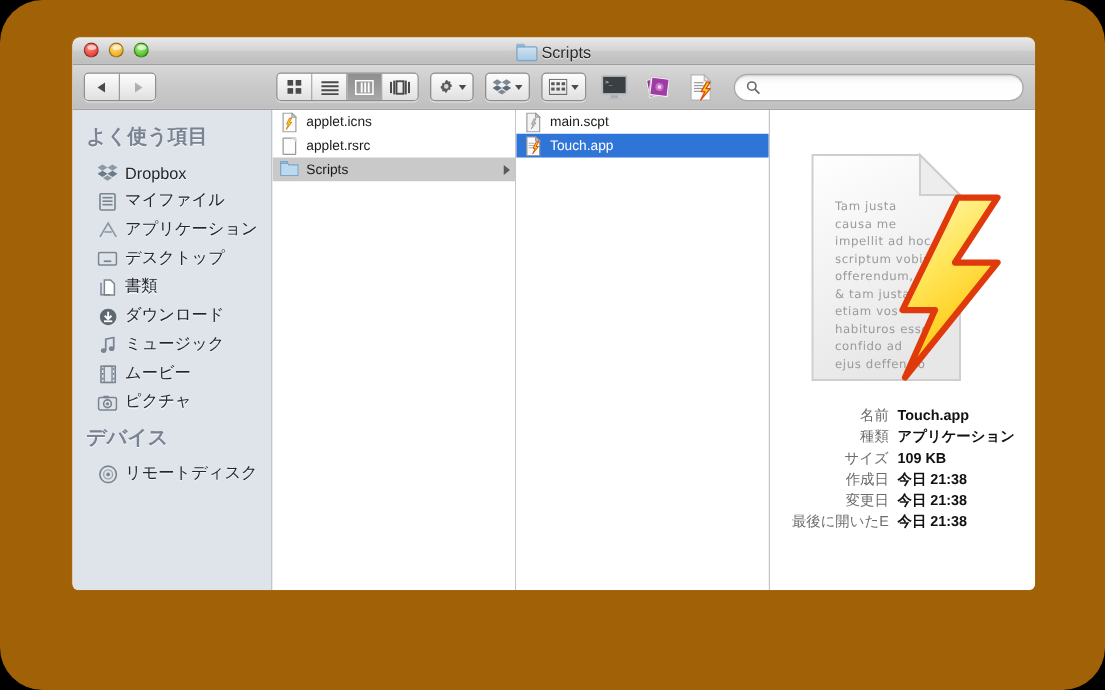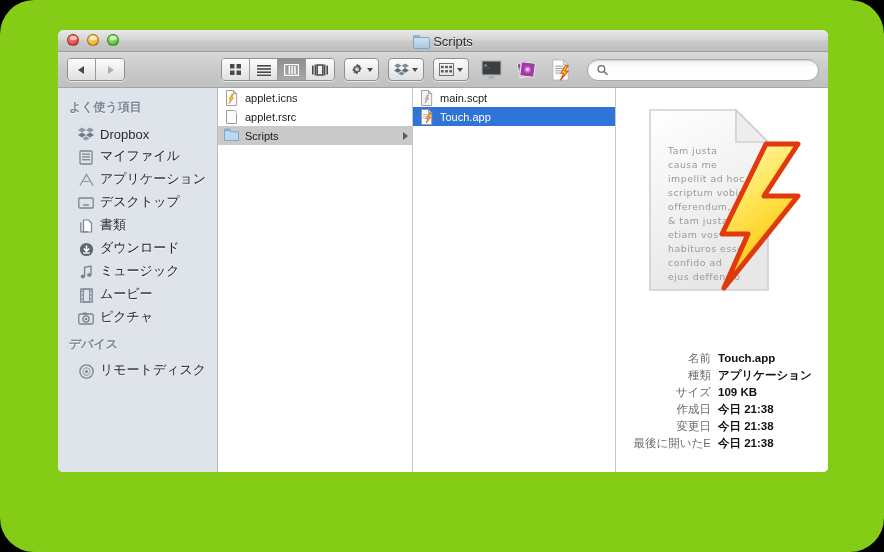--- a/index.html
+++ b/index.html
@@ -5,21 +5,21 @@
   * { box-sizing: border-box; margin: 0; padding: 0; }
   html, body {
     width: 884px; height: 552px;
     background: #000;
     font-family: "Liberation Sans", "DejaVu Sans", sans-serif;
     overflow: hidden;
   }
   #desktop {
     position: relative;
     width: 884px; height: 552px;
-    background: #84cc16;
+    background: #a16207;
     border-radius: 34px;
   }
 
   
   #window {
     position: absolute;
     left: 58px; top: 30px;
     width: 770px; height: 442px;
     background: #fff;
     border-radius: 6px 6px 5px 5px;
@@ -141,21 +141,21 @@
 
   
   #sidebar {
     width: 160px; flex: 0 0 160px;
     background: #dfe4ea;
     border-right: 1px solid #b5bcc4;
     padding-top: 7px;
     overflow: hidden;
   }
   .sb-header {
-    font-size: 12px; font-weight: bold; color: #798394;
+    font-size: 16px; font-weight: bold; color: #798394;
     padding: 4px 0 3px 11px;
     text-shadow: 0 1px 0 rgba(255,255,255,0.7);
   }
   .sb-item {
     display: flex; align-items: flex-end; gap: 6px;
     height: 23px; padding-left: 20px;
     font-size: 13px; color: #23262b;
     text-shadow: 0 1px 0 rgba(255,255,255,0.6);
   }
   .sb-ico { width: 16px; height: 16px; flex: 0 0 16px; display: flex; align-items: center; justify-content: center; }
@@ -194,21 +194,21 @@
   .doc-sheet::after {
     content: ""; position: absolute; right: -1px; top: -1px;
     border-width: 0 4px 4px 0; border-style: solid;
     border-color: transparent #d8d8d8 transparent transparent;
   }
 
   
   #preview {
     flex: 1 1 auto; background: #fff;
     display: flex; flex-direction: column; align-items: center;
-    padding-top: 14px; overflow: hidden; gap: 39px;
+    padding-top: 28px; overflow: hidden;
   }
   #prev-icon { width: 168px; height: 196px; position: relative; }
   #meta {
     width: 100%; padding: 14px 16px 0 6px;
     display: flex; flex-direction: column; gap: 3px;
   }
   .mrow { display: flex; font-size: 11.5px; line-height: 14px; }
   .mlab {
     width: 96px; flex: 0 0 96px; text-align: right;
     color: #6c6c6c; padding-right: 7px;

